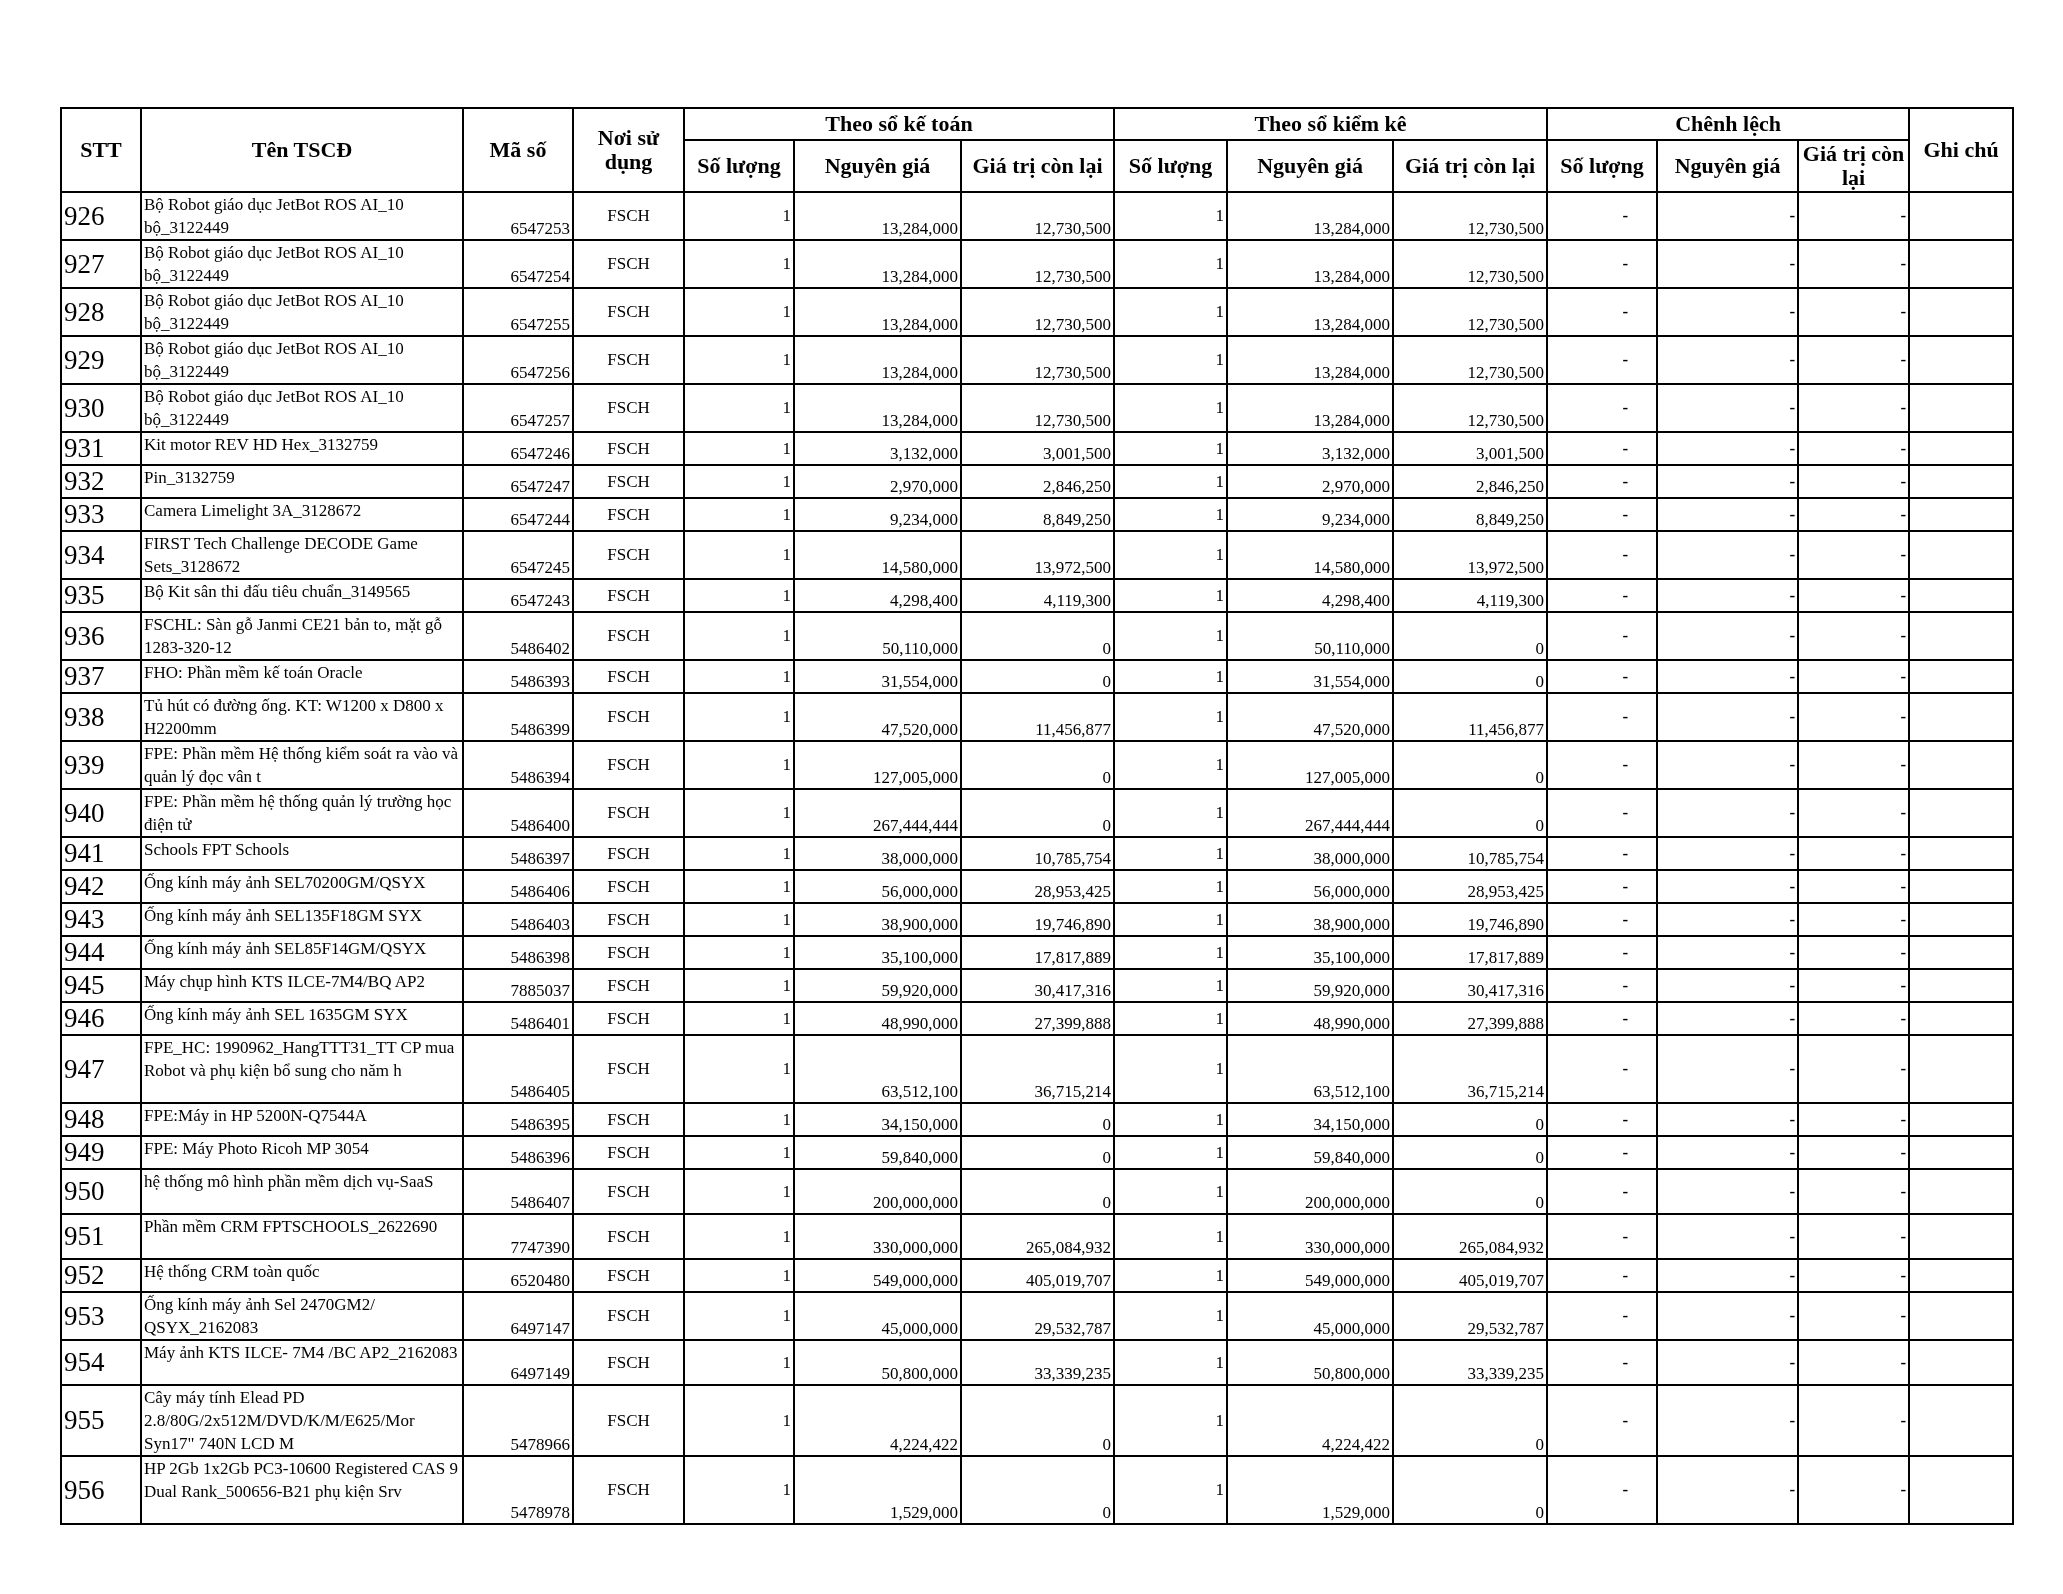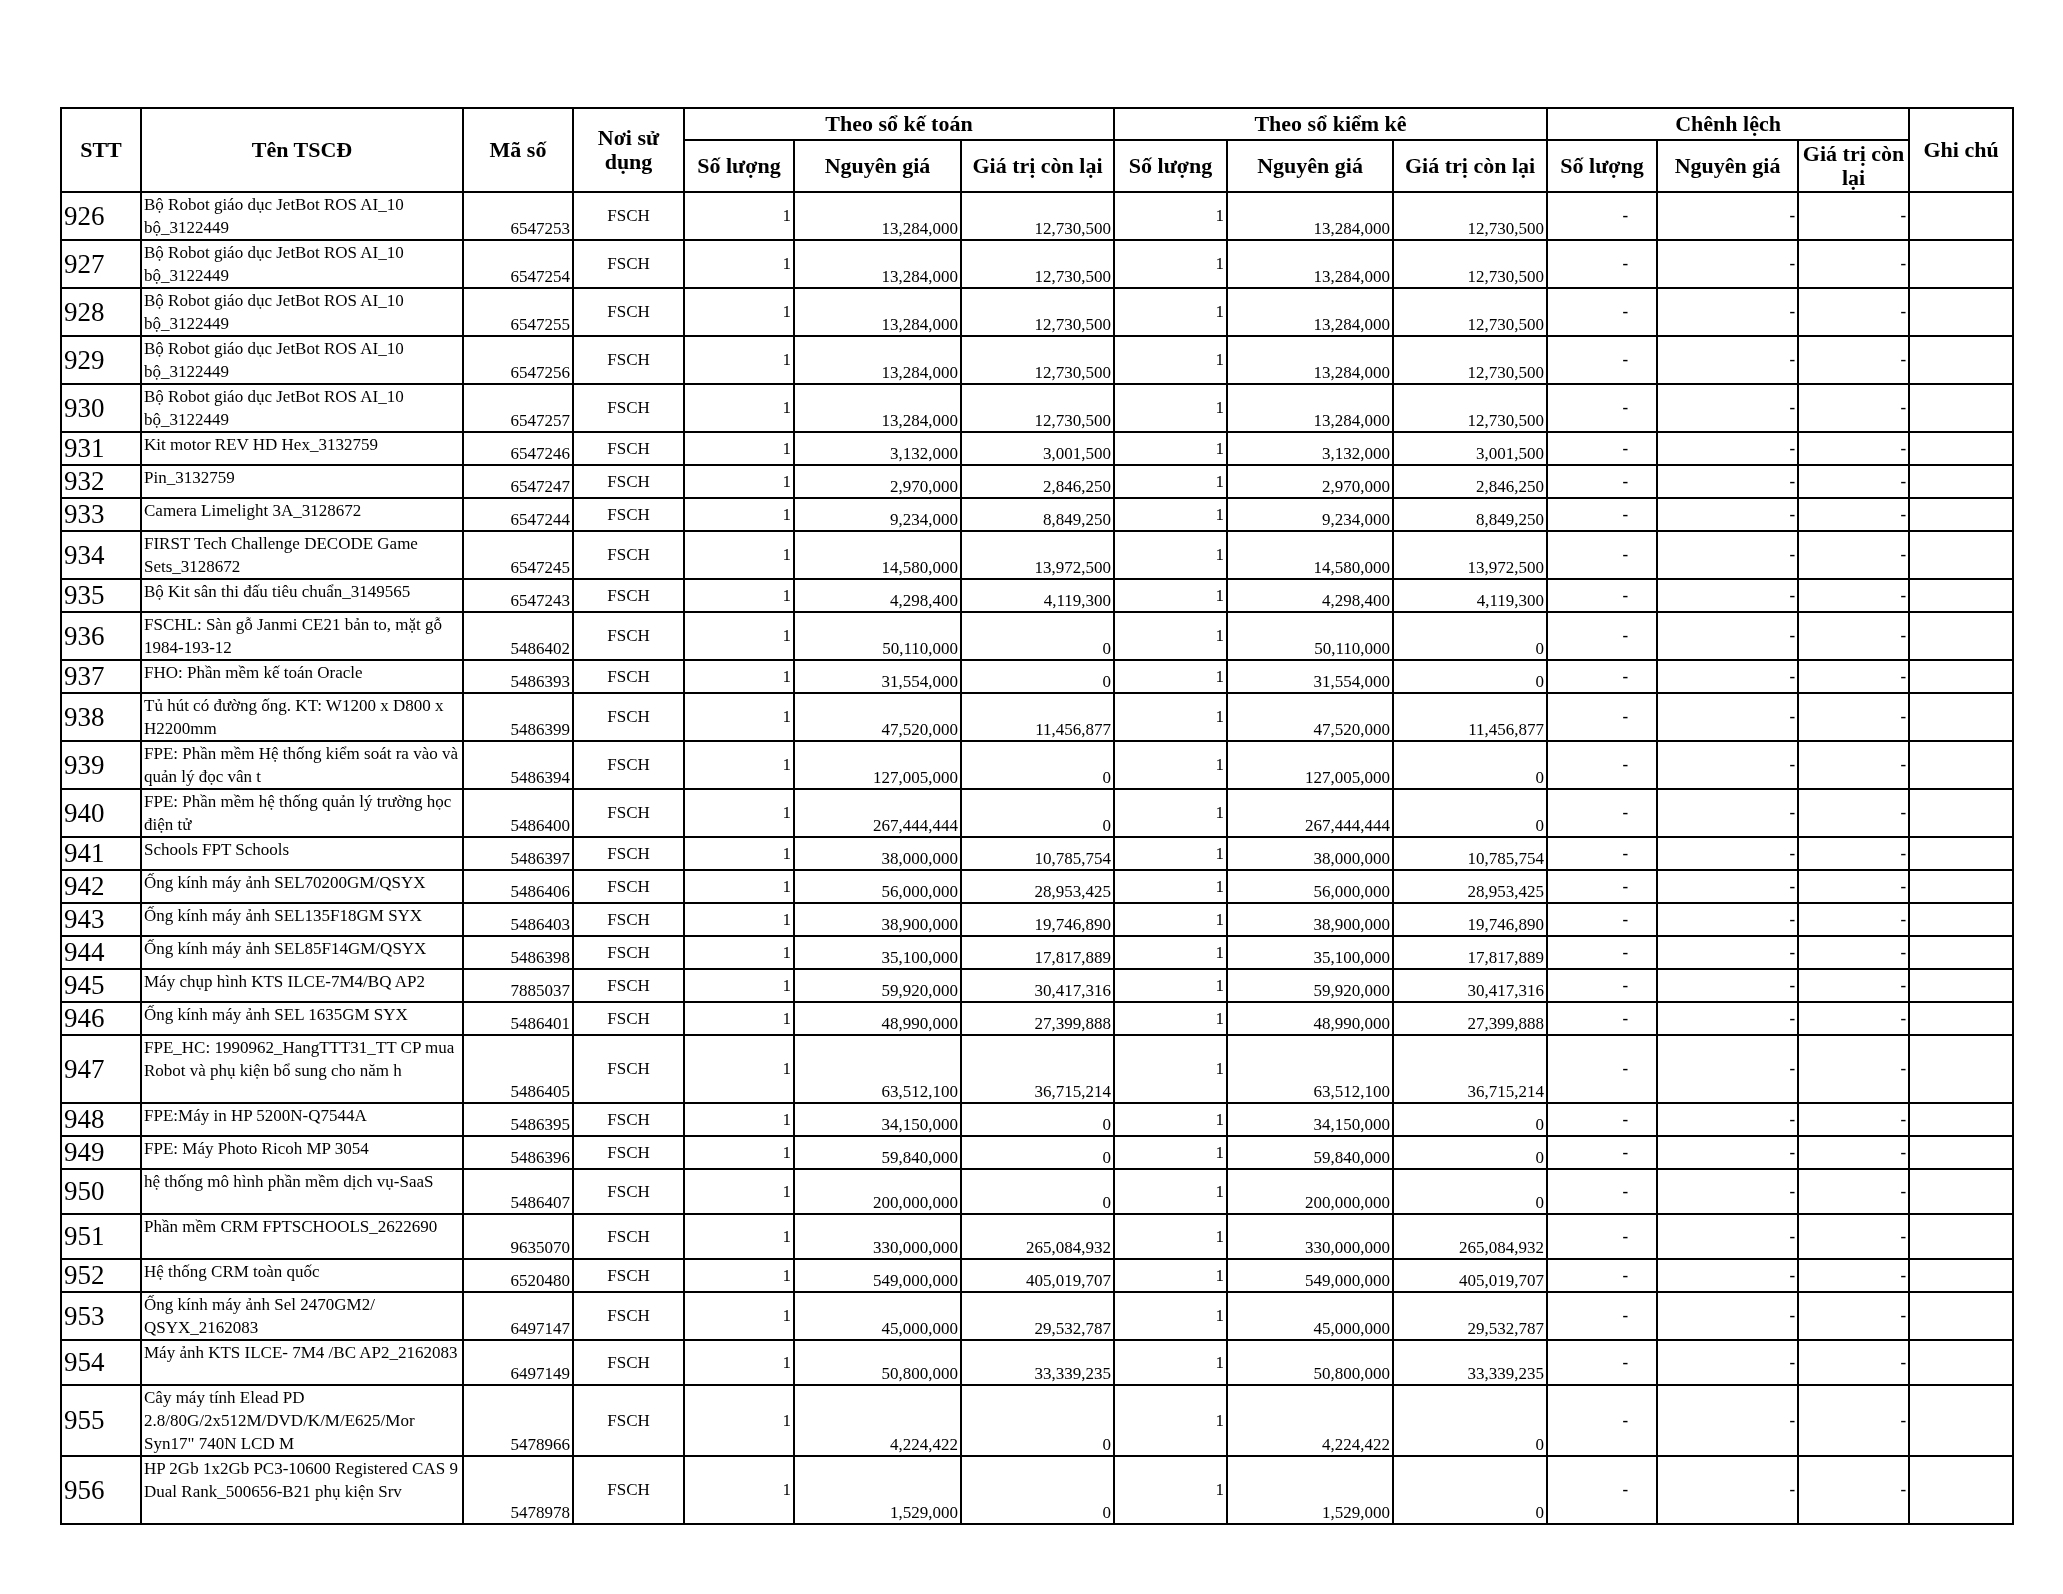--- a/index.html
+++ b/index.html
@@ -222,21 +222,21 @@
     <td class="qty">1</td>
     <td class="num">4,298,400</td>
     <td class="num">4,119,300</td>
     <td class="dash first">-</td>
     <td class="dash">-</td>
     <td class="dash">-</td>
     <td class="note"></td>
   </tr>
       <tr class="r2">
     <td class="stt">936</td>
-    <td class="name">FSCHL: Sàn gỗ Janmi CE21 bản to, mặt gỗ 1984-193-12</td>
+    <td class="name">FSCHL: Sàn gỗ Janmi CE21 bản to, mặt gỗ 1283-320-12</td>
     <td class="num">5486402</td>
     <td class="noi">FSCH</td>
     <td class="qty">1</td>
     <td class="num">50,110,000</td>
     <td class="num">0</td>
     <td class="qty">1</td>
     <td class="num">50,110,000</td>
     <td class="num">0</td>
     <td class="dash first">-</td>
     <td class="dash">-</td>
@@ -463,21 +463,21 @@
     <td class="num">200,000,000</td>
     <td class="num">0</td>
     <td class="dash first">-</td>
     <td class="dash">-</td>
     <td class="dash">-</td>
     <td class="note"></td>
   </tr>
       <tr class="r2">
     <td class="stt">951</td>
     <td class="name">Phần mềm CRM FPTSCHOOLS_2622690</td>
-    <td class="num">9635070</td>
+    <td class="num">7747390</td>
     <td class="noi">FSCH</td>
     <td class="qty">1</td>
     <td class="num">330,000,000</td>
     <td class="num">265,084,932</td>
     <td class="qty">1</td>
     <td class="num">330,000,000</td>
     <td class="num">265,084,932</td>
     <td class="dash first">-</td>
     <td class="dash">-</td>
     <td class="dash">-</td>

